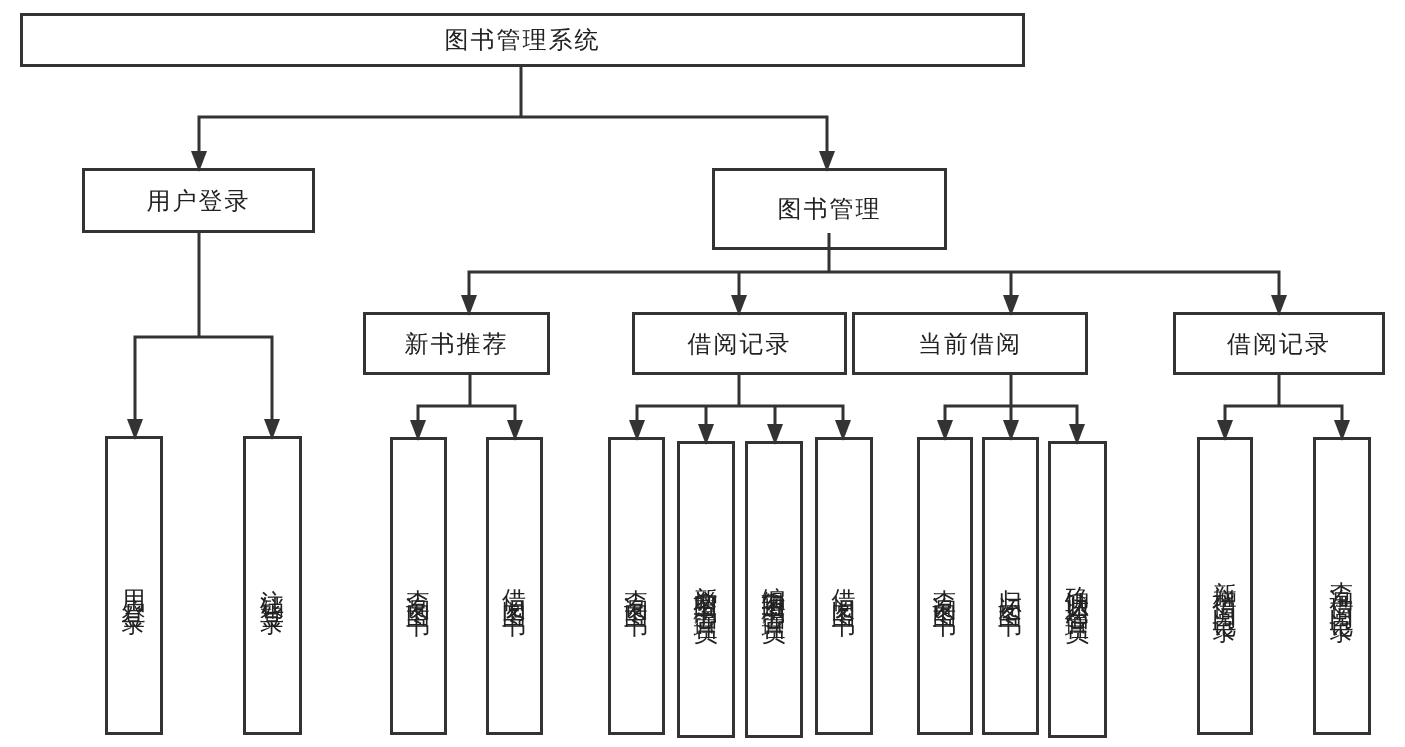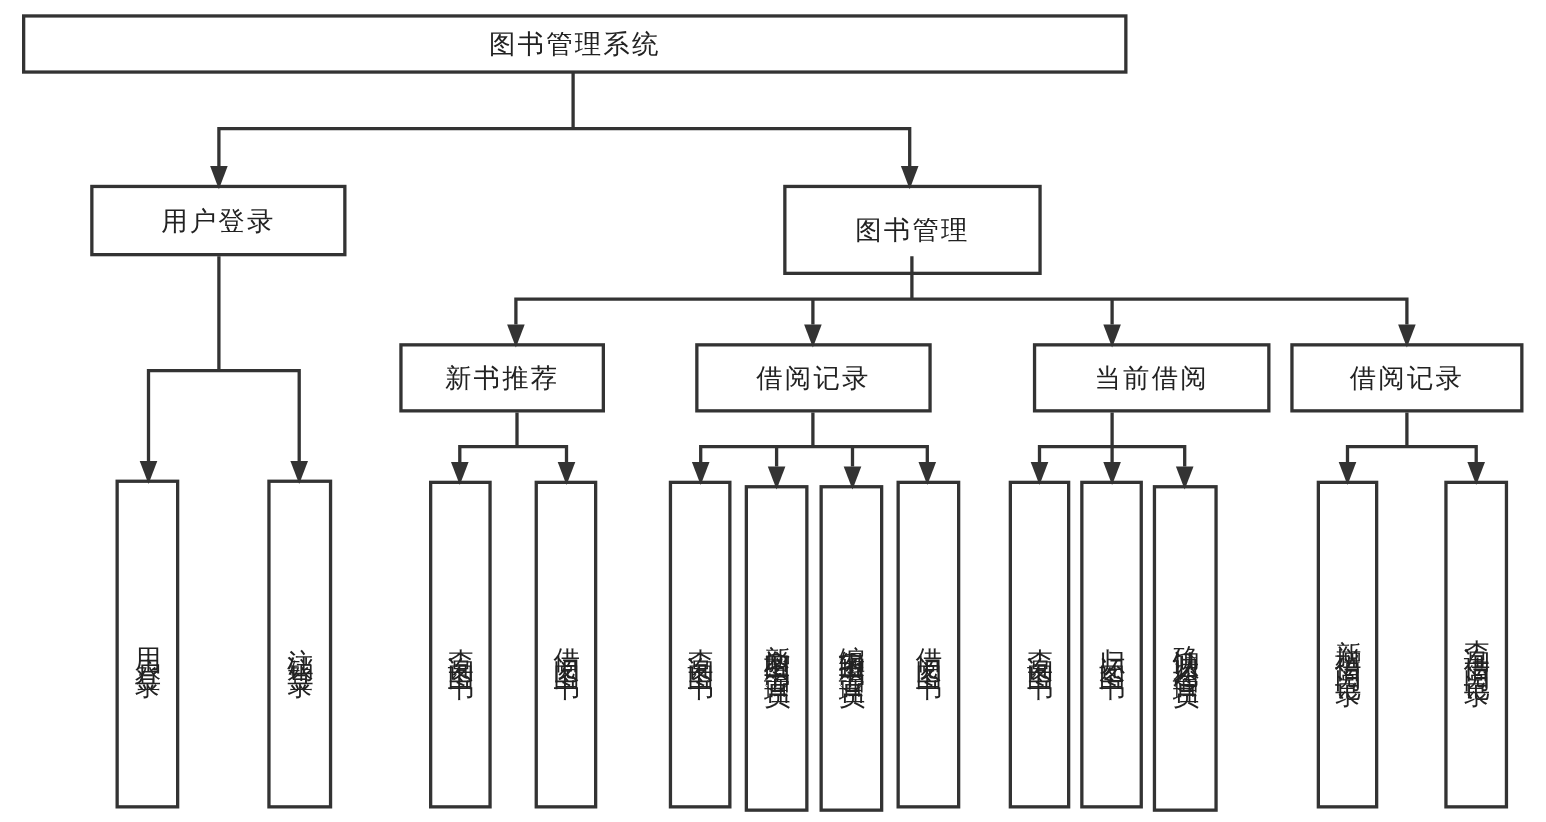--- a/index.html
+++ b/index.html
@@ -115,21 +115,21 @@
   <div class="node hnode" style="left:712px;top:168px;width:235px;height:82px">
     <span>图书管理</span>
   </div>
 
   <div class="node hnode" style="left:363px;top:312px;width:187px;height:63px">
     <span>新书推荐</span>
   </div>
   <div class="node hnode" style="left:632px;top:312px;width:215px;height:63px">
     <span>借阅记录</span>
   </div>
-  <div class="node hnode" style="left:939px;top:312px;width:216px;height:63px">
+  <div class="node hnode" style="left:852px;top:312px;width:236px;height:63px">
     <span>当前借阅</span>
   </div>
   <div class="node hnode" style="left:1173px;top:312px;width:212px;height:63px">
     <span>借阅记录</span>
   </div>
 
   <div class="node vnode" style="left:105px;top:436px;width:58px;height:299px">
     <span>用户登录</span>
   </div>
   <div class="node vnode" style="left:243px;top:436px;width:59px;height:299px">

